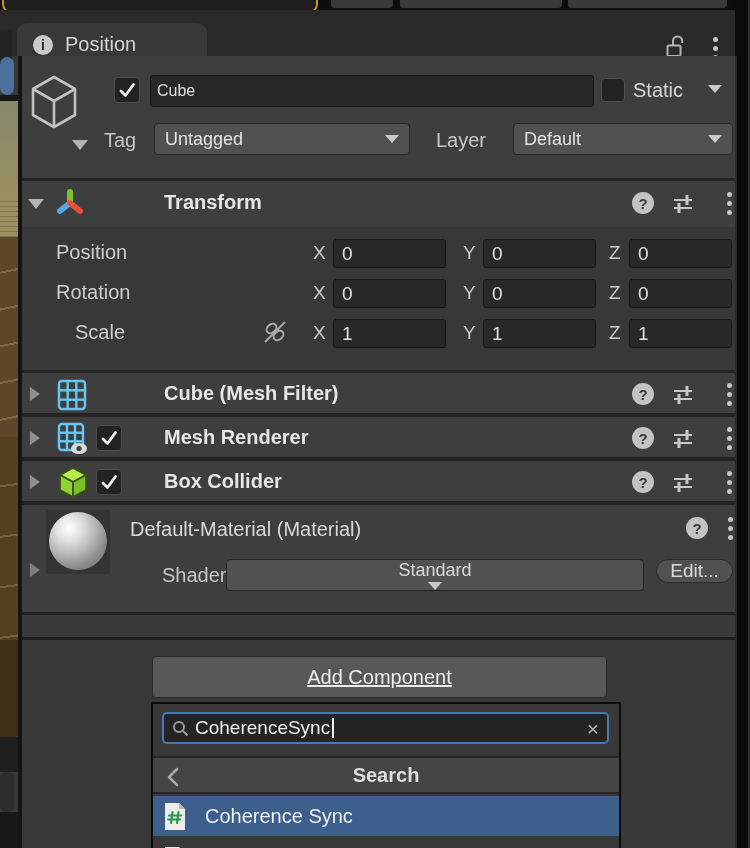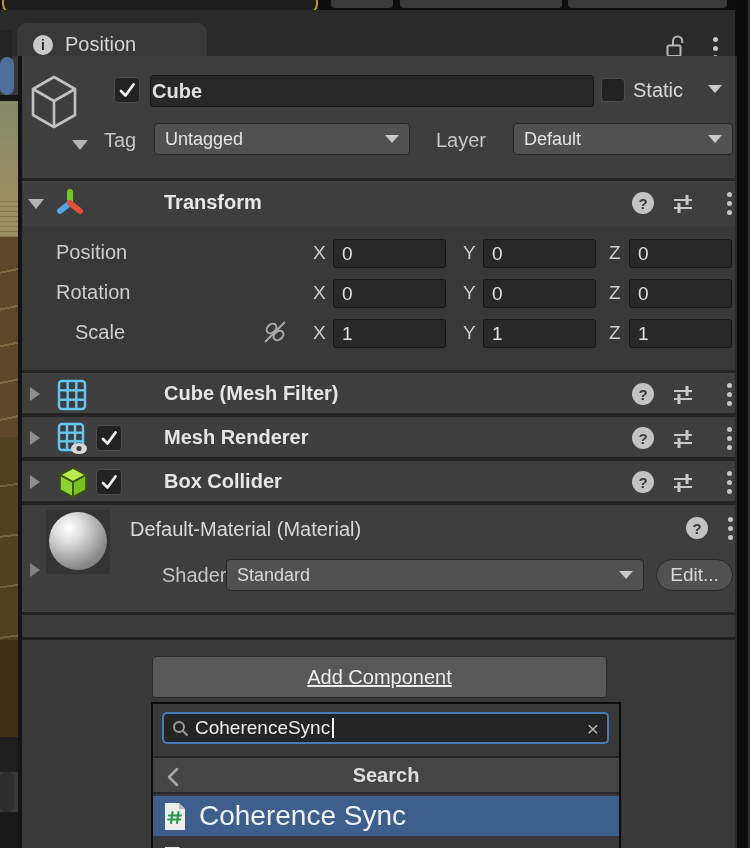--- a/index.html
+++ b/index.html
@@ -41,21 +41,21 @@
   .axis{font-size:19px;color:#cecece;}
   
   .popup{left:151px;top:702px;width:470px;height:150px;background:#383838;border:2px solid #0b0b0b;box-sizing:border-box;}
   .sfield{left:162px;top:712px;width:447px;height:32px;background:#242424;border:2px solid #477ab8;border-radius:5px;
           box-sizing:border-box;display:flex;align-items:center;padding:0 8px;}
   .sfield .txt{margin-left:6px;font-size:19px;color:#ececec;}
   .caret{width:2px;height:20px;background:#f0f0f0;margin-left:2px;}
   .sheader{left:153px;top:756px;width:466px;height:38px;background:#454545;border-top:2px solid #262626;border-bottom:2px solid #262626;
            box-sizing:border-box;display:flex;align-items:center;justify-content:center;}
   .srow{left:153px;width:466px;height:40px;display:flex;align-items:center;padding-left:10px;box-sizing:border-box;}
-  .srow .rlabel{margin-left:12px;font-size:28px;}
+  .srow .rlabel{margin-left:18px;font-size:20px;}
   
   .lseg{left:0;width:18px;}
   .sphere{border-radius:50%;background:radial-gradient(circle at 34% 28%, #ffffff 0%, #e2e2e2 22%, #b9b9b9 45%, #8a8a8a 70%, #6f6f6f 100%);}
 </style>
 </head>
 <body>
 
 <div class="screen">
 
   <div class="abs toolbar">
@@ -89,21 +89,21 @@
         <polyline points="3,15 24,27 45,15"></polyline>
         <line x1="24" y1="27" x2="24" y2="53"></line>
       </g>
     </svg>
     <span class="abs tri-down" style="left:50px;top:84px;border-top-color:#b4b4b4;"></span>
     <div class="abs checkbox" style="left:92px;top:21px;width:26px;height:26px;">
       <svg width="20" height="20" viewBox="0 0 20 20">
         <polyline points="4,11 8.5,15.5 16.5,4.5" fill="none" stroke="#efefef" stroke-width="2.8" stroke-linecap="round" stroke-linejoin="round"></polyline>
       </svg>
     </div>
-    <div class="abs field" style="left:128px;top:19px;width:444px;height:32px;font-size:20px;padding-left:1px;font-weight:bold;">
+    <div class="abs field" style="left:128px;top:19px;width:444px;height:32px;font-size:16px;padding-left:6px;">
       <span>Cube</span>
     </div>
     <div class="abs checkbox" style="left:579px;top:22px;width:24px;height:24px;"></div>
     <span class="abs lbl" style="left:611px;top:23px;color:#d8d8d8;">Static</span>
     <span class="abs dd-arrow" style="left:686px;top:29px;"></span>
 
     <span class="abs lbl" style="left:82px;top:73px;">Tag</span>
     <div class="abs dd" style="left:132px;top:67px;width:256px;height:32px;">
       <span>Untagged</span>
       <span class="dd-arrow"></span>
@@ -292,25 +292,25 @@
     <div class="abs sphere" style="left:27px;top:7px;width:58px;height:58px;"></div>
     <span class="abs" style="left:108px;top:13px;font-size:20px;color:#d9d9d9;">Default-Material (Material)</span>
     <div class="abs help" style="left:664px;top:12px;">?</div>
     <div class="abs kebab" style="left:705px;top:12px;">
         <i></i>
         <i></i>
         <i></i>
       </div>
     <span class="abs tri-right" style="left:8px;top:58px;border-left-color:#808080;"></span>
     <span class="abs lbl" style="left:100px;top:59px;margin-left:40px;">Shader</span>
-    <div class="abs dd" style="left:204px;top:54px;width:418px;height:32px;color:#d9d9d9;">
+    <div class="abs dd" style="left:204px;top:54px;width:418px;height:32px;color:#d9d9d9;flex-direction:column;">
       <span>Standard</span>
       <span class="dd-arrow"></span>
     </div>
-    <div class="abs btn" style="left:634px;top:54px;width:77px;height:32px;font-size:19px;background:#515151;color:#d9d9d9;border-radius:16px;">
+    <div class="abs btn" style="left:634px;top:54px;width:77px;height:24px;font-size:19px;background:#515151;color:#d9d9d9;border-radius:16px;">
       <span>Edit...</span>
     </div>
   </div>
 
   <div class="abs" style="left:22px;top:615px;width:713px;height:25px;background:#3a3a3a;border-bottom:3px solid #1f1f1f;box-sizing:border-box;"></div>
 
   <div class="abs btn" style="left:152px;top:656px;width:455px;height:42px;text-decoration:underline;">
     <span>Add Component</span>
   </div>
 

